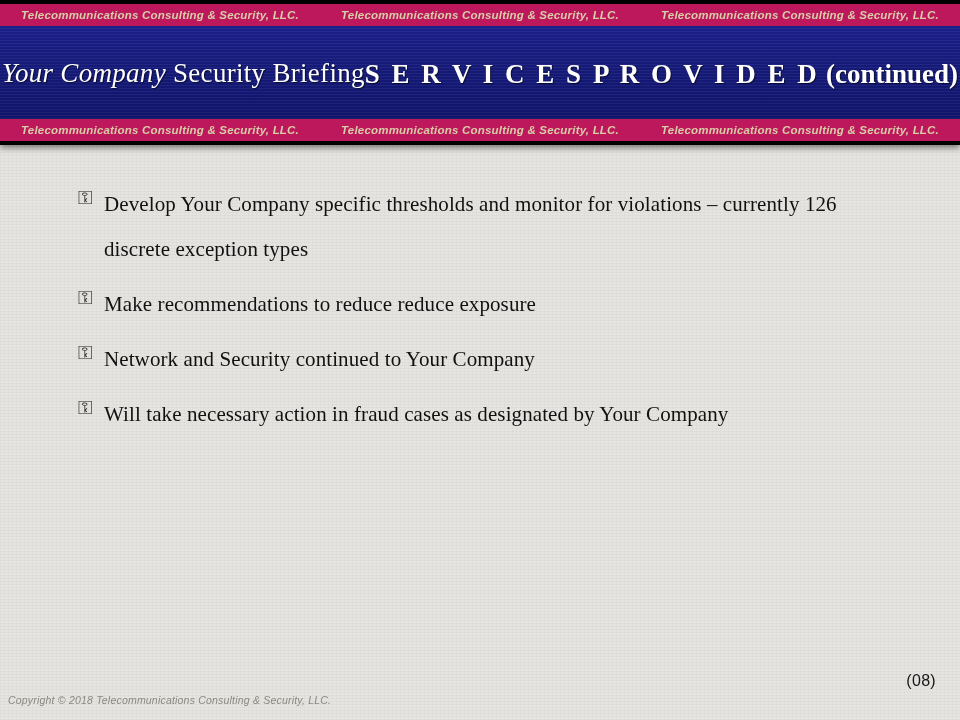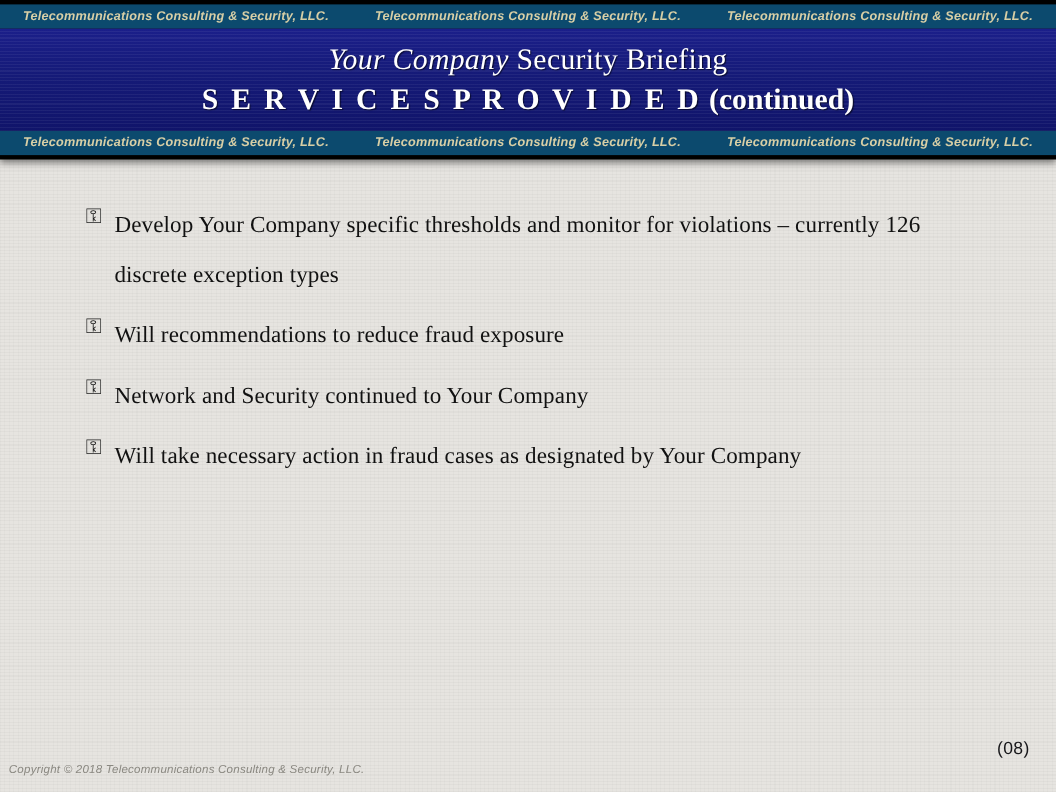--- a/index.html
+++ b/index.html
@@ -34,21 +34,21 @@
     width: 960px;
     height: 145px;
     background: #000;
     box-shadow: 0 3px 6px rgba(0,0,0,0.45);
   }
   .ticker {
     position: absolute;
     left: 0;
     width: 960px;
     height: 22px;
-    background: #0c4a6e;
+    background: #be185d;
     display: flex;
     justify-content: space-around;
     align-items: center;
     overflow: hidden;
   }
   #ticker-top { top: 4px; }
   #ticker-bottom { top: 119px; }
   .ticker span {
     color: #d8cfa6;
     font-family: "Liberation Sans", sans-serif;
@@ -62,21 +62,21 @@
   #title-plate {
     position: absolute;
     left: 0;
     top: 26px;
     width: 960px;
     height: 93px;
     background:
       repeating-linear-gradient(0deg, rgba(255,255,255,0.055) 0px, rgba(255,255,255,0.055) 1px, rgba(0,0,0,0) 1px, rgba(0,0,0,0) 3px),
       linear-gradient(180deg, #1b1f8a 0%, #151a78 45%, #10146a 100%);
     display: flex;
-    flex-direction: column;
+    flex-direction: row;
     align-items: center;
     justify-content: center;
   }
   #title-line-1 {
     color: #ffffff;
     font-size: 27px;
     line-height: 32px;
     letter-spacing: 0.3px;
     text-shadow: 1px 1px 1px rgba(0,0,0,0.6);
     white-space: nowrap;
@@ -182,21 +182,21 @@
 
   <div id="content">
 
     <div class="bullet">
       <div class="bullet-icon">⚿</div>
       <div class="bullet-text">Develop Your Company specific thresholds and monitor for violations – currently 126 discrete exception types</div>
     </div>
 
     <div class="bullet">
       <div class="bullet-icon">⚿</div>
-      <div class="bullet-text">Will recommendations to reduce fraud exposure</div>
+      <div class="bullet-text">Make recommendations to reduce reduce exposure</div>
     </div>
 
     <div class="bullet">
       <div class="bullet-icon">⚿</div>
       <div class="bullet-text">Network and Security continued to Your Company</div>
     </div>
 
     <div class="bullet">
       <div class="bullet-icon">⚿</div>
       <div class="bullet-text">Will take necessary action in fraud cases as designated by Your Company</div>

